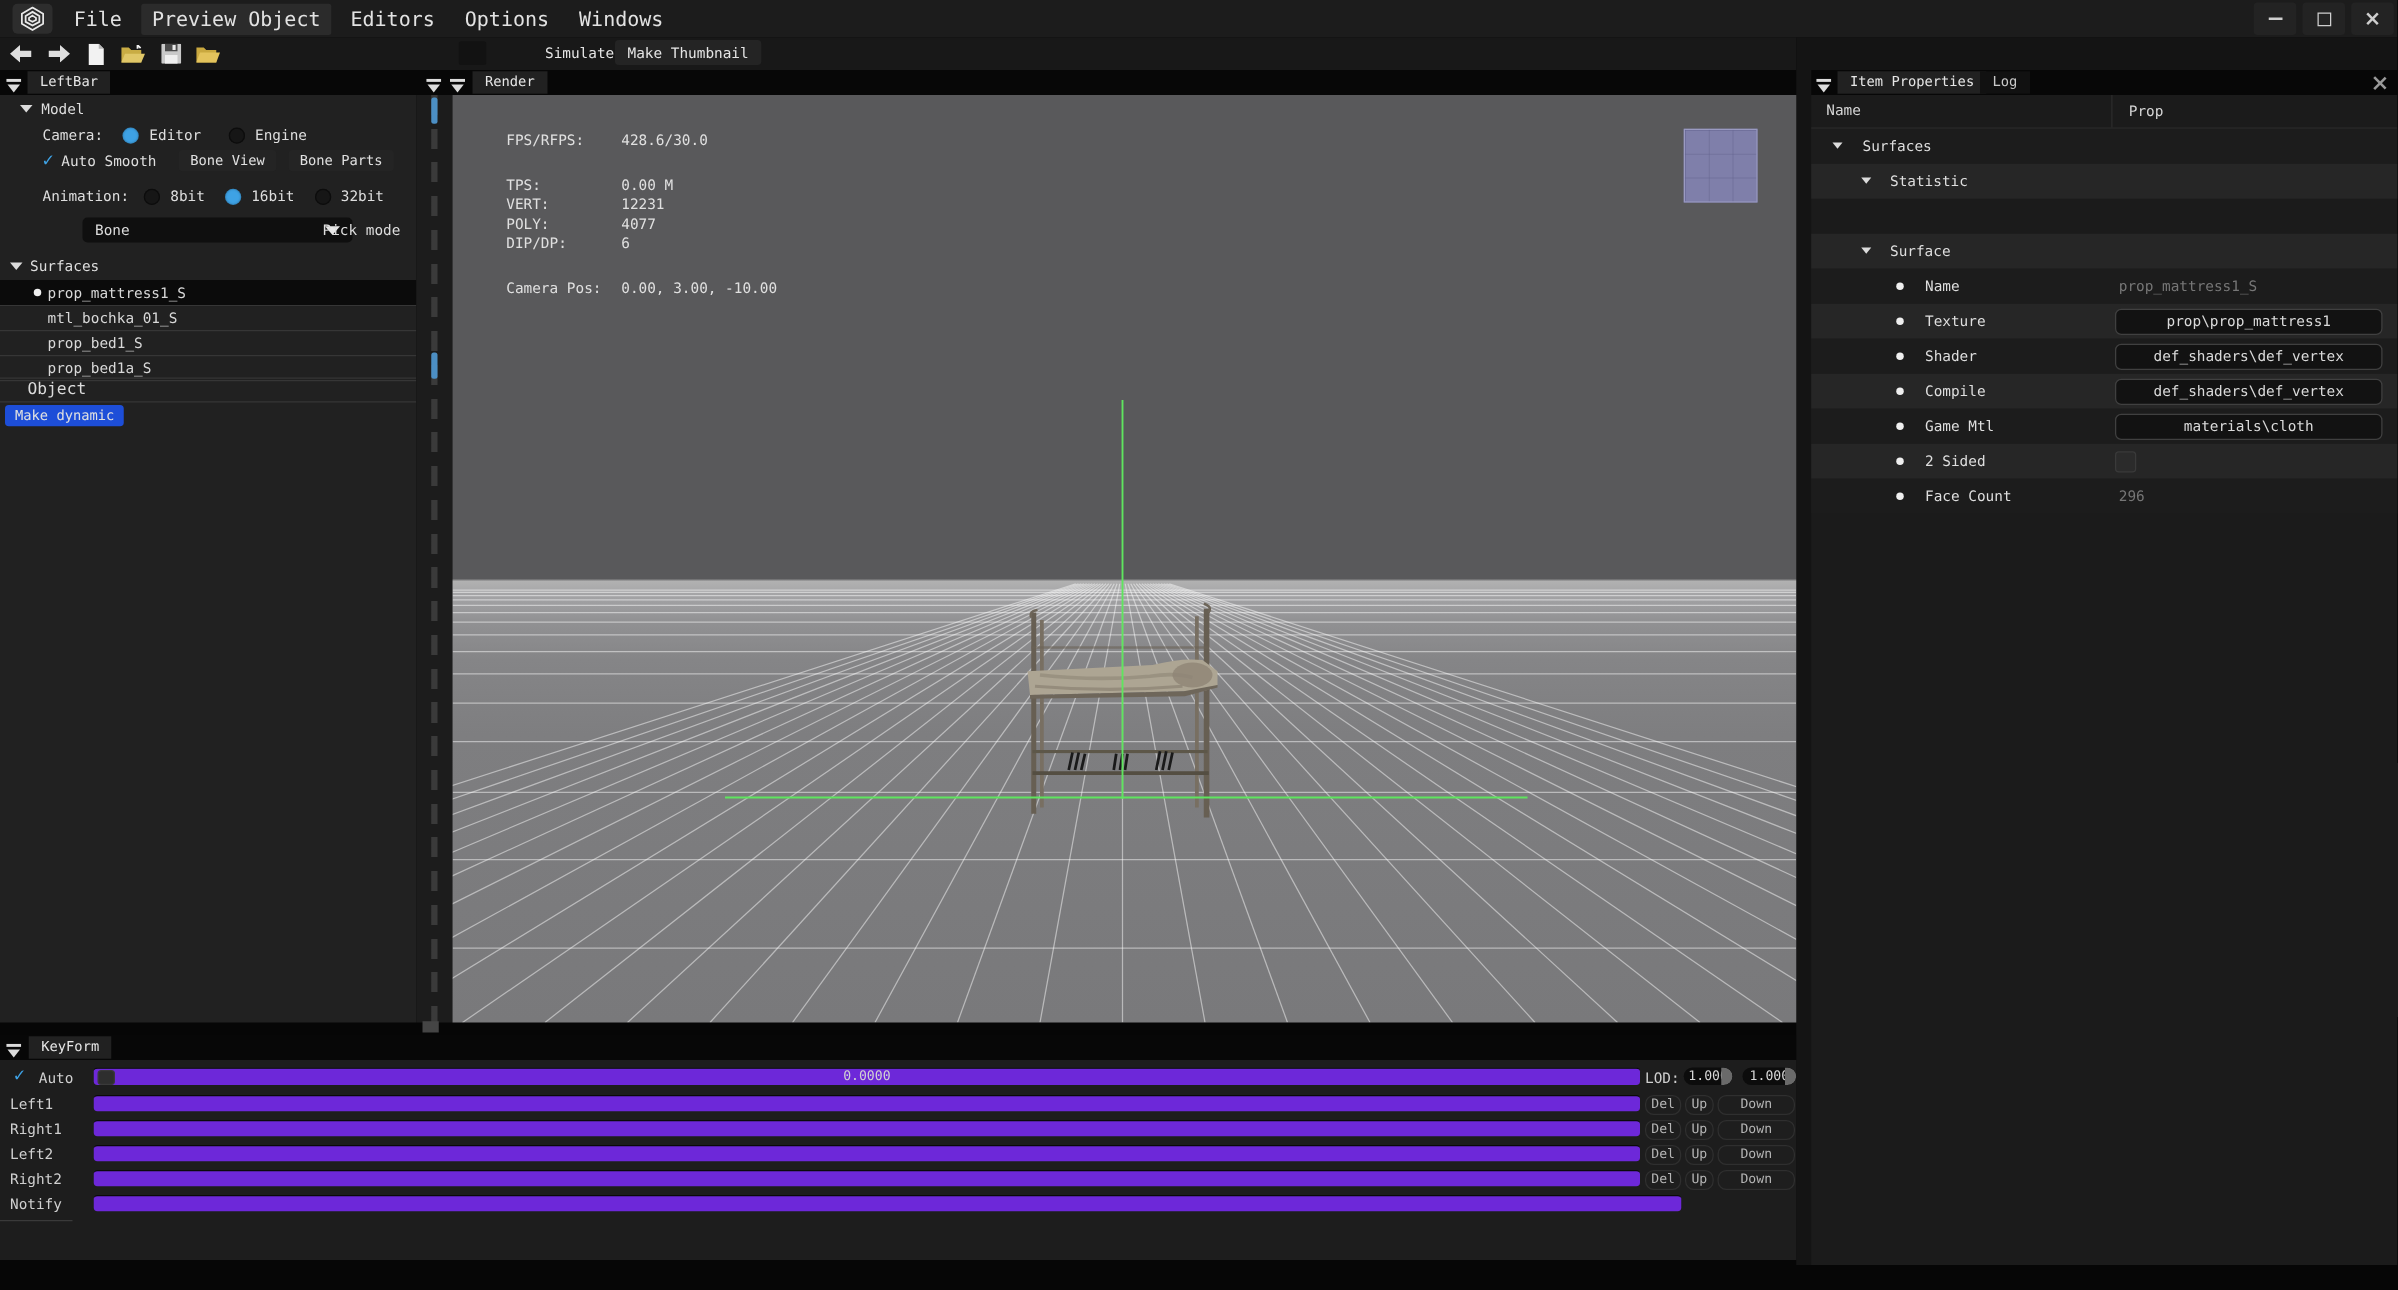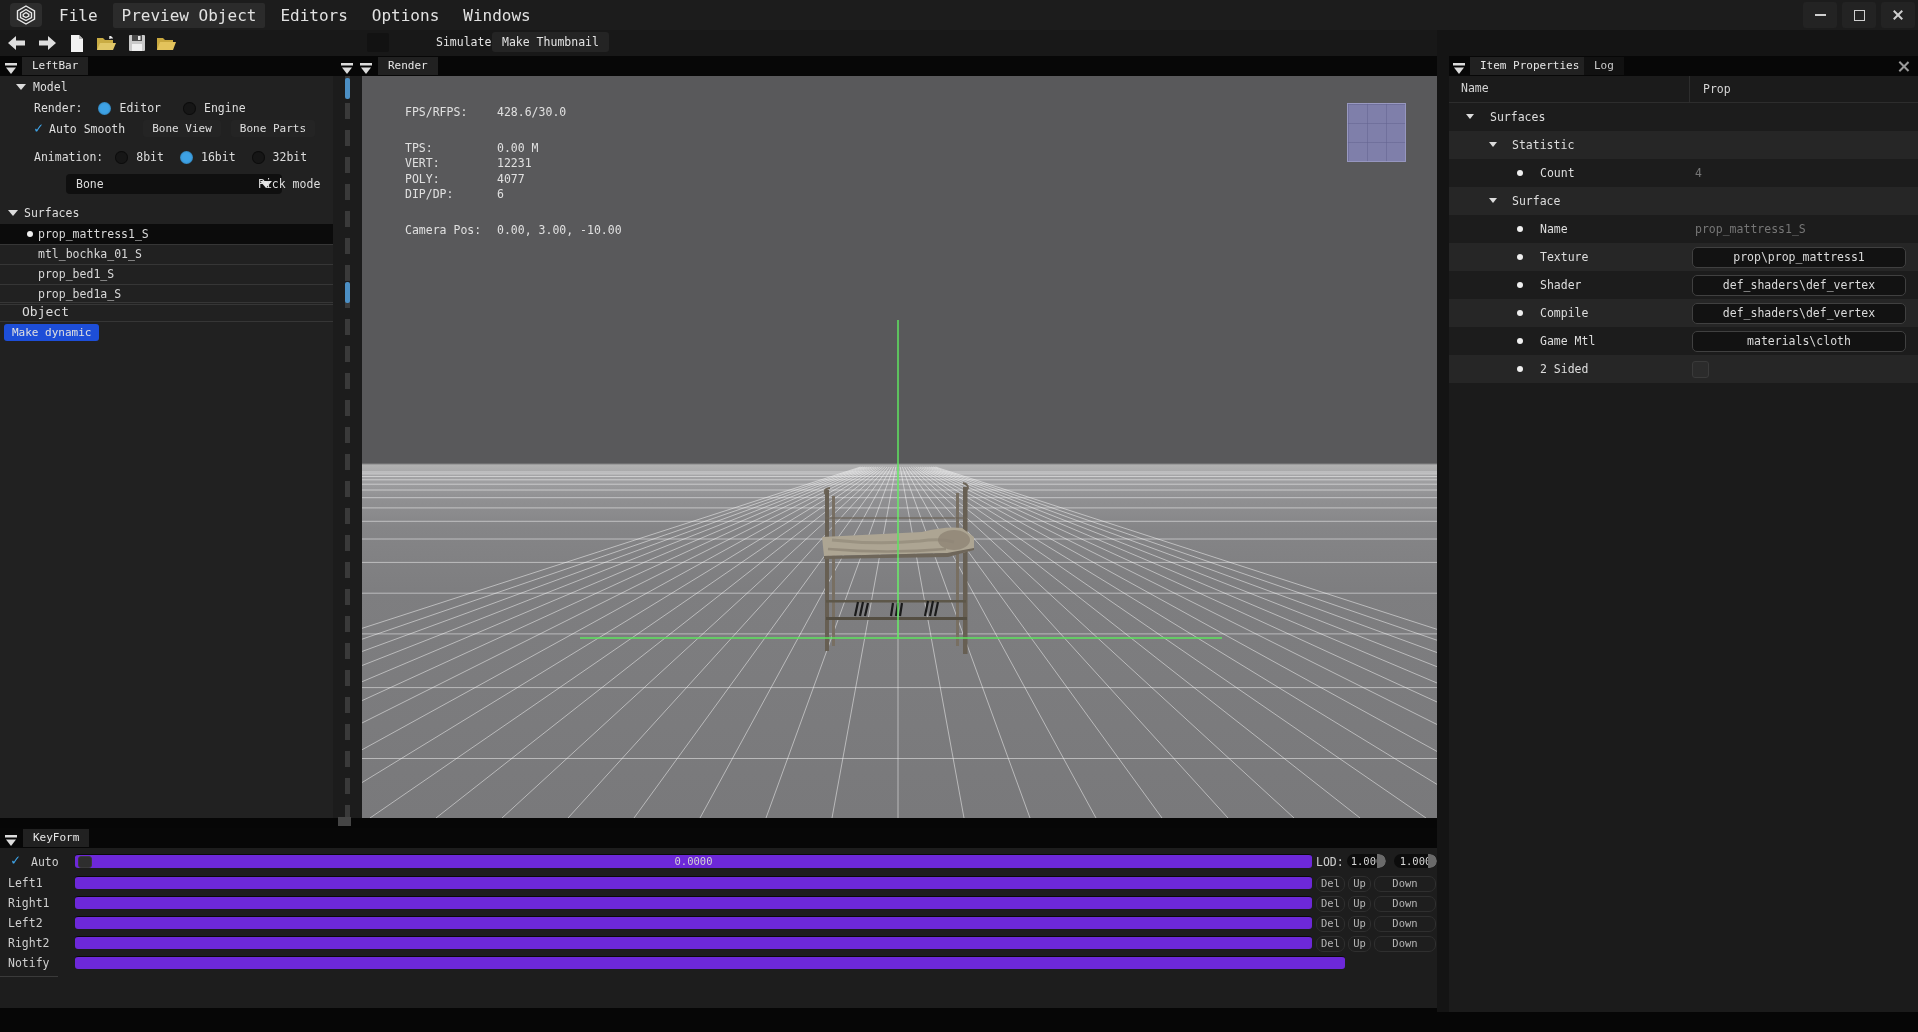--- a/index.html
+++ b/index.html
@@ -198,21 +198,21 @@
     </span>
     <span class="panel-tab" style="left:22px">LeftBar</span>
   </div>
 
   <div class="lp-row" style="left:16px;top:24px;gap:7px">
     <span class="tri-down"></span>
     <span>Model</span>
   </div>
 
   <div class="lp-row" style="left:34px;top:45px;gap:8px">
-    <span style="margin-right:8px">Render:</span>
+    <span style="margin-right:8px">Camera:</span>
     <span class="radio on"></span>
     <span style="margin-right:14px">Editor</span>
     <span class="radio"></span>
     <span>Engine</span>
   </div>
 
   <div class="lp-row" style="left:34px;top:64px;gap:6px">
     <span class="checkmark">✓</span>
     <span style="margin-right:12px">Auto Smooth</span>
     <span class="small-btn">Bone View</span>
@@ -420,25 +420,20 @@
     </div>
 
     <div class="rp-row dark" style="top:27px">
       <span class="tri" style="left:17px"></span>
       <span class="lbl" style="left:41px">Surfaces</span>
     </div>
     <div class="rp-row light" style="top:55px">
       <span class="tri" style="left:40px"></span>
       <span class="lbl" style="left:63px">Statistic</span>
     </div>
-    <div class="rp-row dark" style="top:83px">
-      <span class="dot"></span>
-      <span class="lbl" style="left:91px">Count</span>
-      <span class="rp-value">4</span>
-    </div>
     <div class="rp-row light" style="top:111px">
       <span class="tri" style="left:40px"></span>
       <span class="lbl" style="left:63px">Surface</span>
     </div>
     <div class="rp-row dark" style="top:139px">
       <span class="dot"></span>
       <span class="lbl" style="left:91px">Name</span>
       <span class="rp-value">prop_mattress1_S</span>
     </div>
     <div class="rp-row light" style="top:167px">
@@ -458,20 +453,25 @@
     </div>
     <div class="rp-row dark" style="top:251px">
       <span class="dot"></span>
       <span class="lbl" style="left:91px">Game Mtl</span>
       <span class="rp-btn">materials\cloth</span>
     </div>
     <div class="rp-row light" style="top:279px">
       <span class="dot"></span>
       <span class="lbl" style="left:91px">2 Sided</span>
       <span class="rp-check"></span>
+    </div>
+    <div class="rp-row dark" style="top:307px">
+      <span class="dot"></span>
+      <span class="lbl" style="left:91px">Face Count</span>
+      <span class="rp-value">296</span>
     </div>
   </div>
 </div>
 
 <div class="abs" id="keyform">
   <div class="abs panel-header" id="kf-header">
     <span class="collapse-ic" style="left:5px">
       <svg width="12" height="12" viewBox="0 0 12 12">
           <rect x="0" y="0" width="12" height="2.5" fill="#dcdcdc"></rect>
           <path d="M1 4.5 L11 4.5 L6 11 Z" fill="#dcdcdc"></path>

